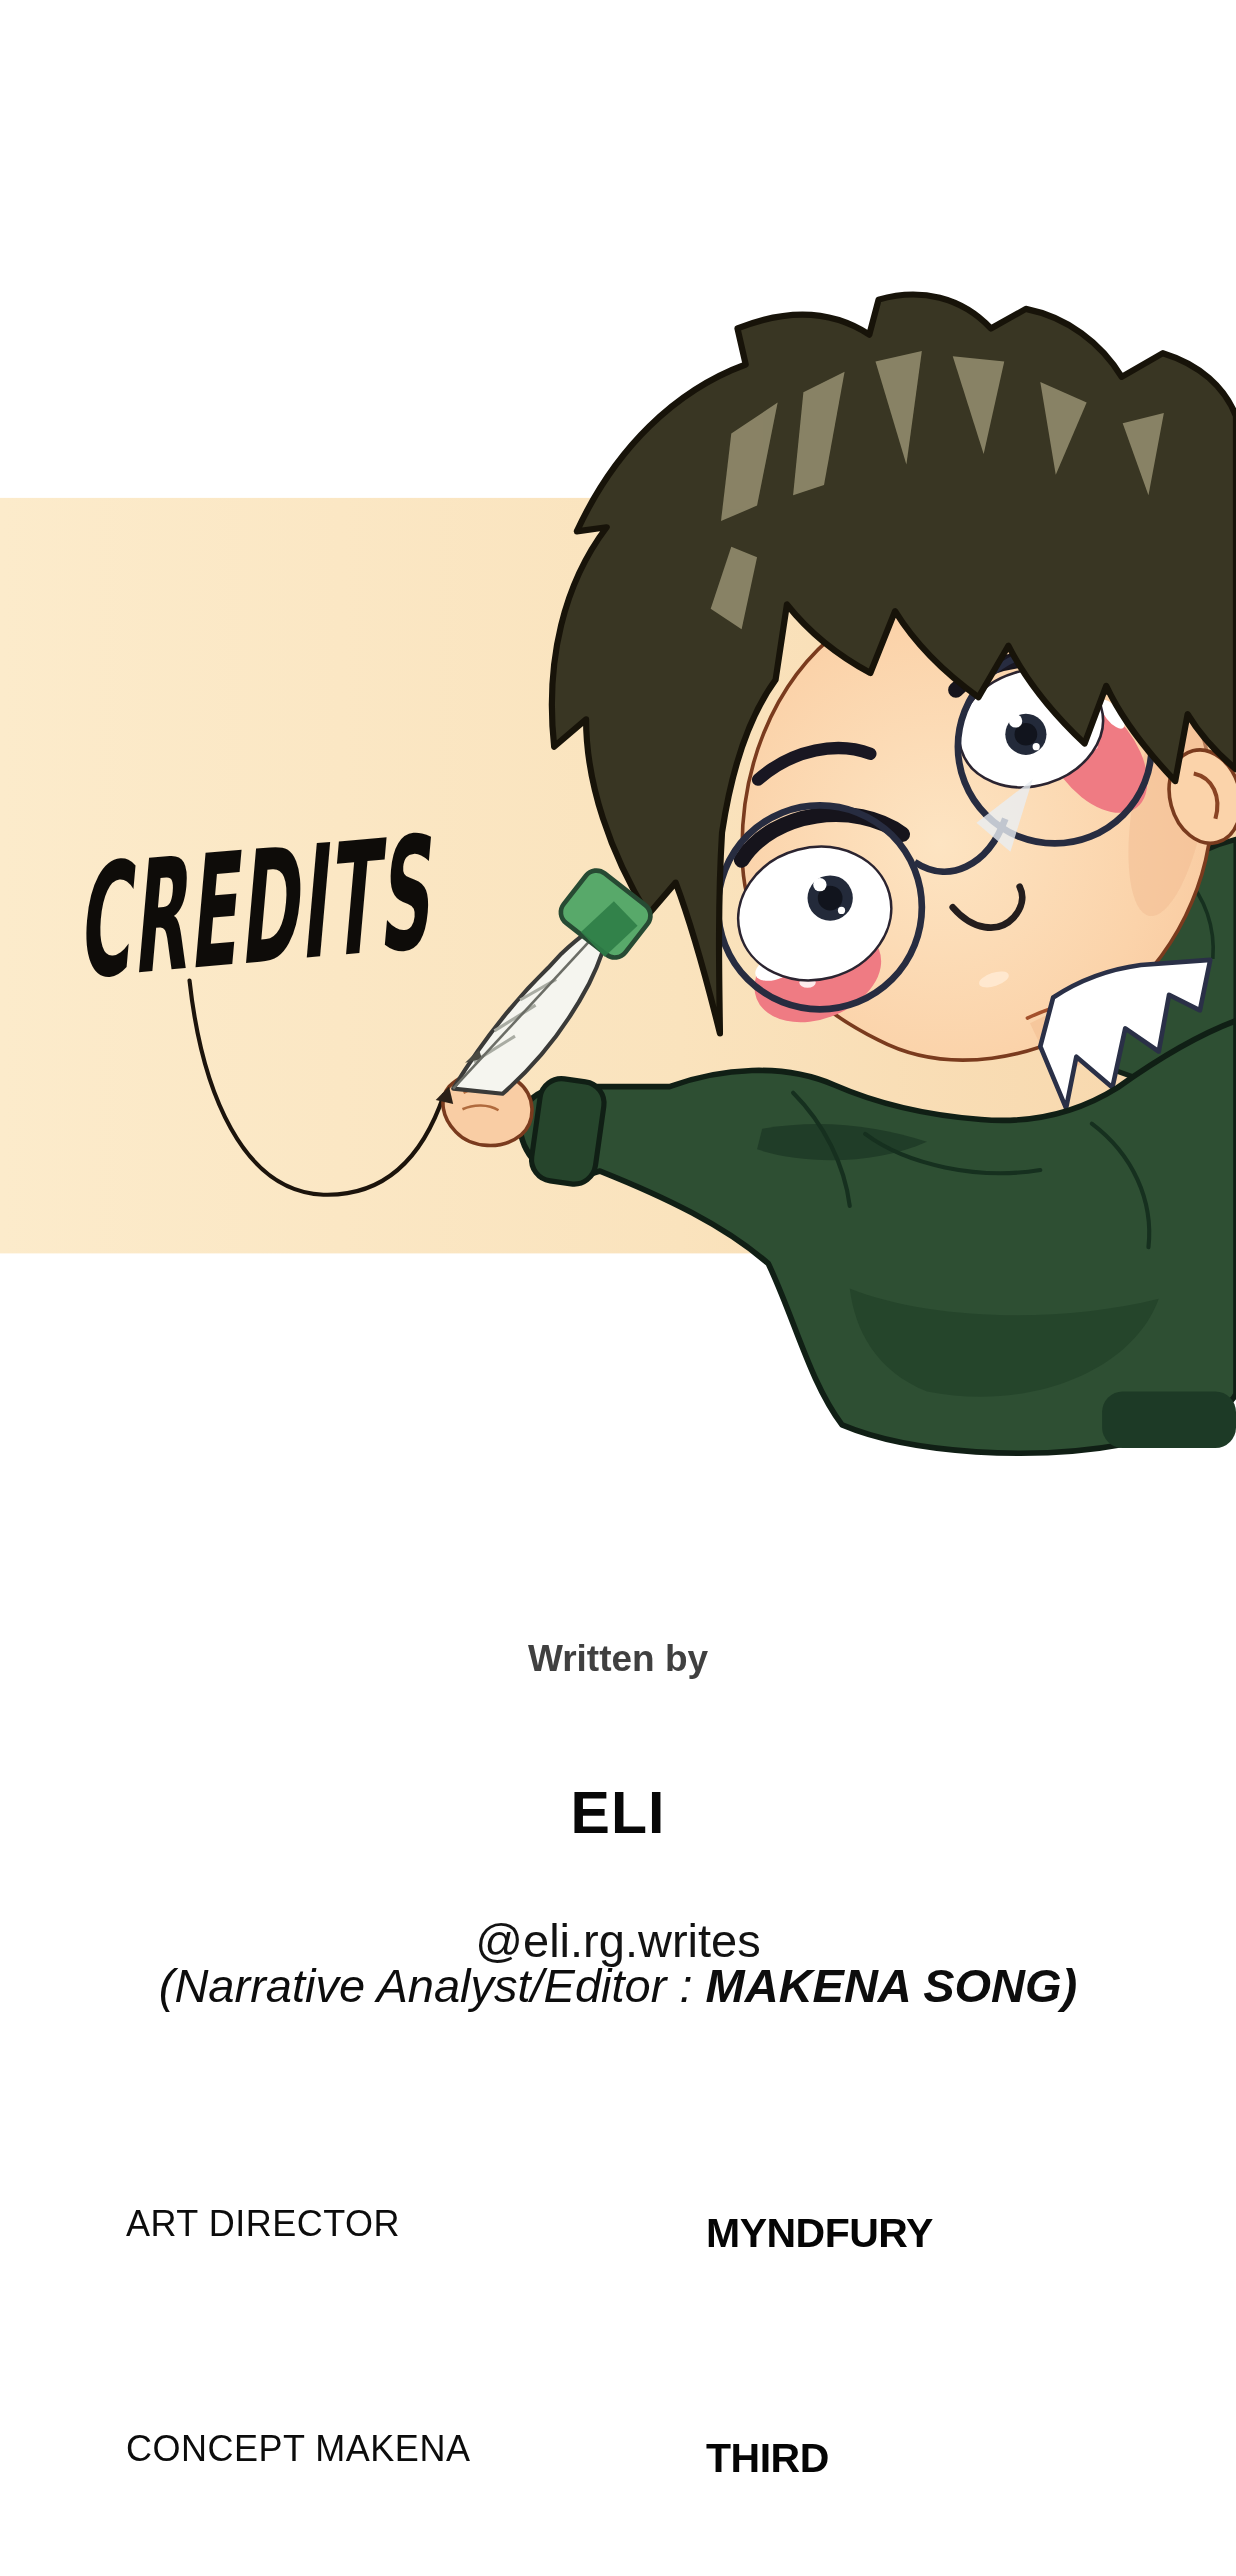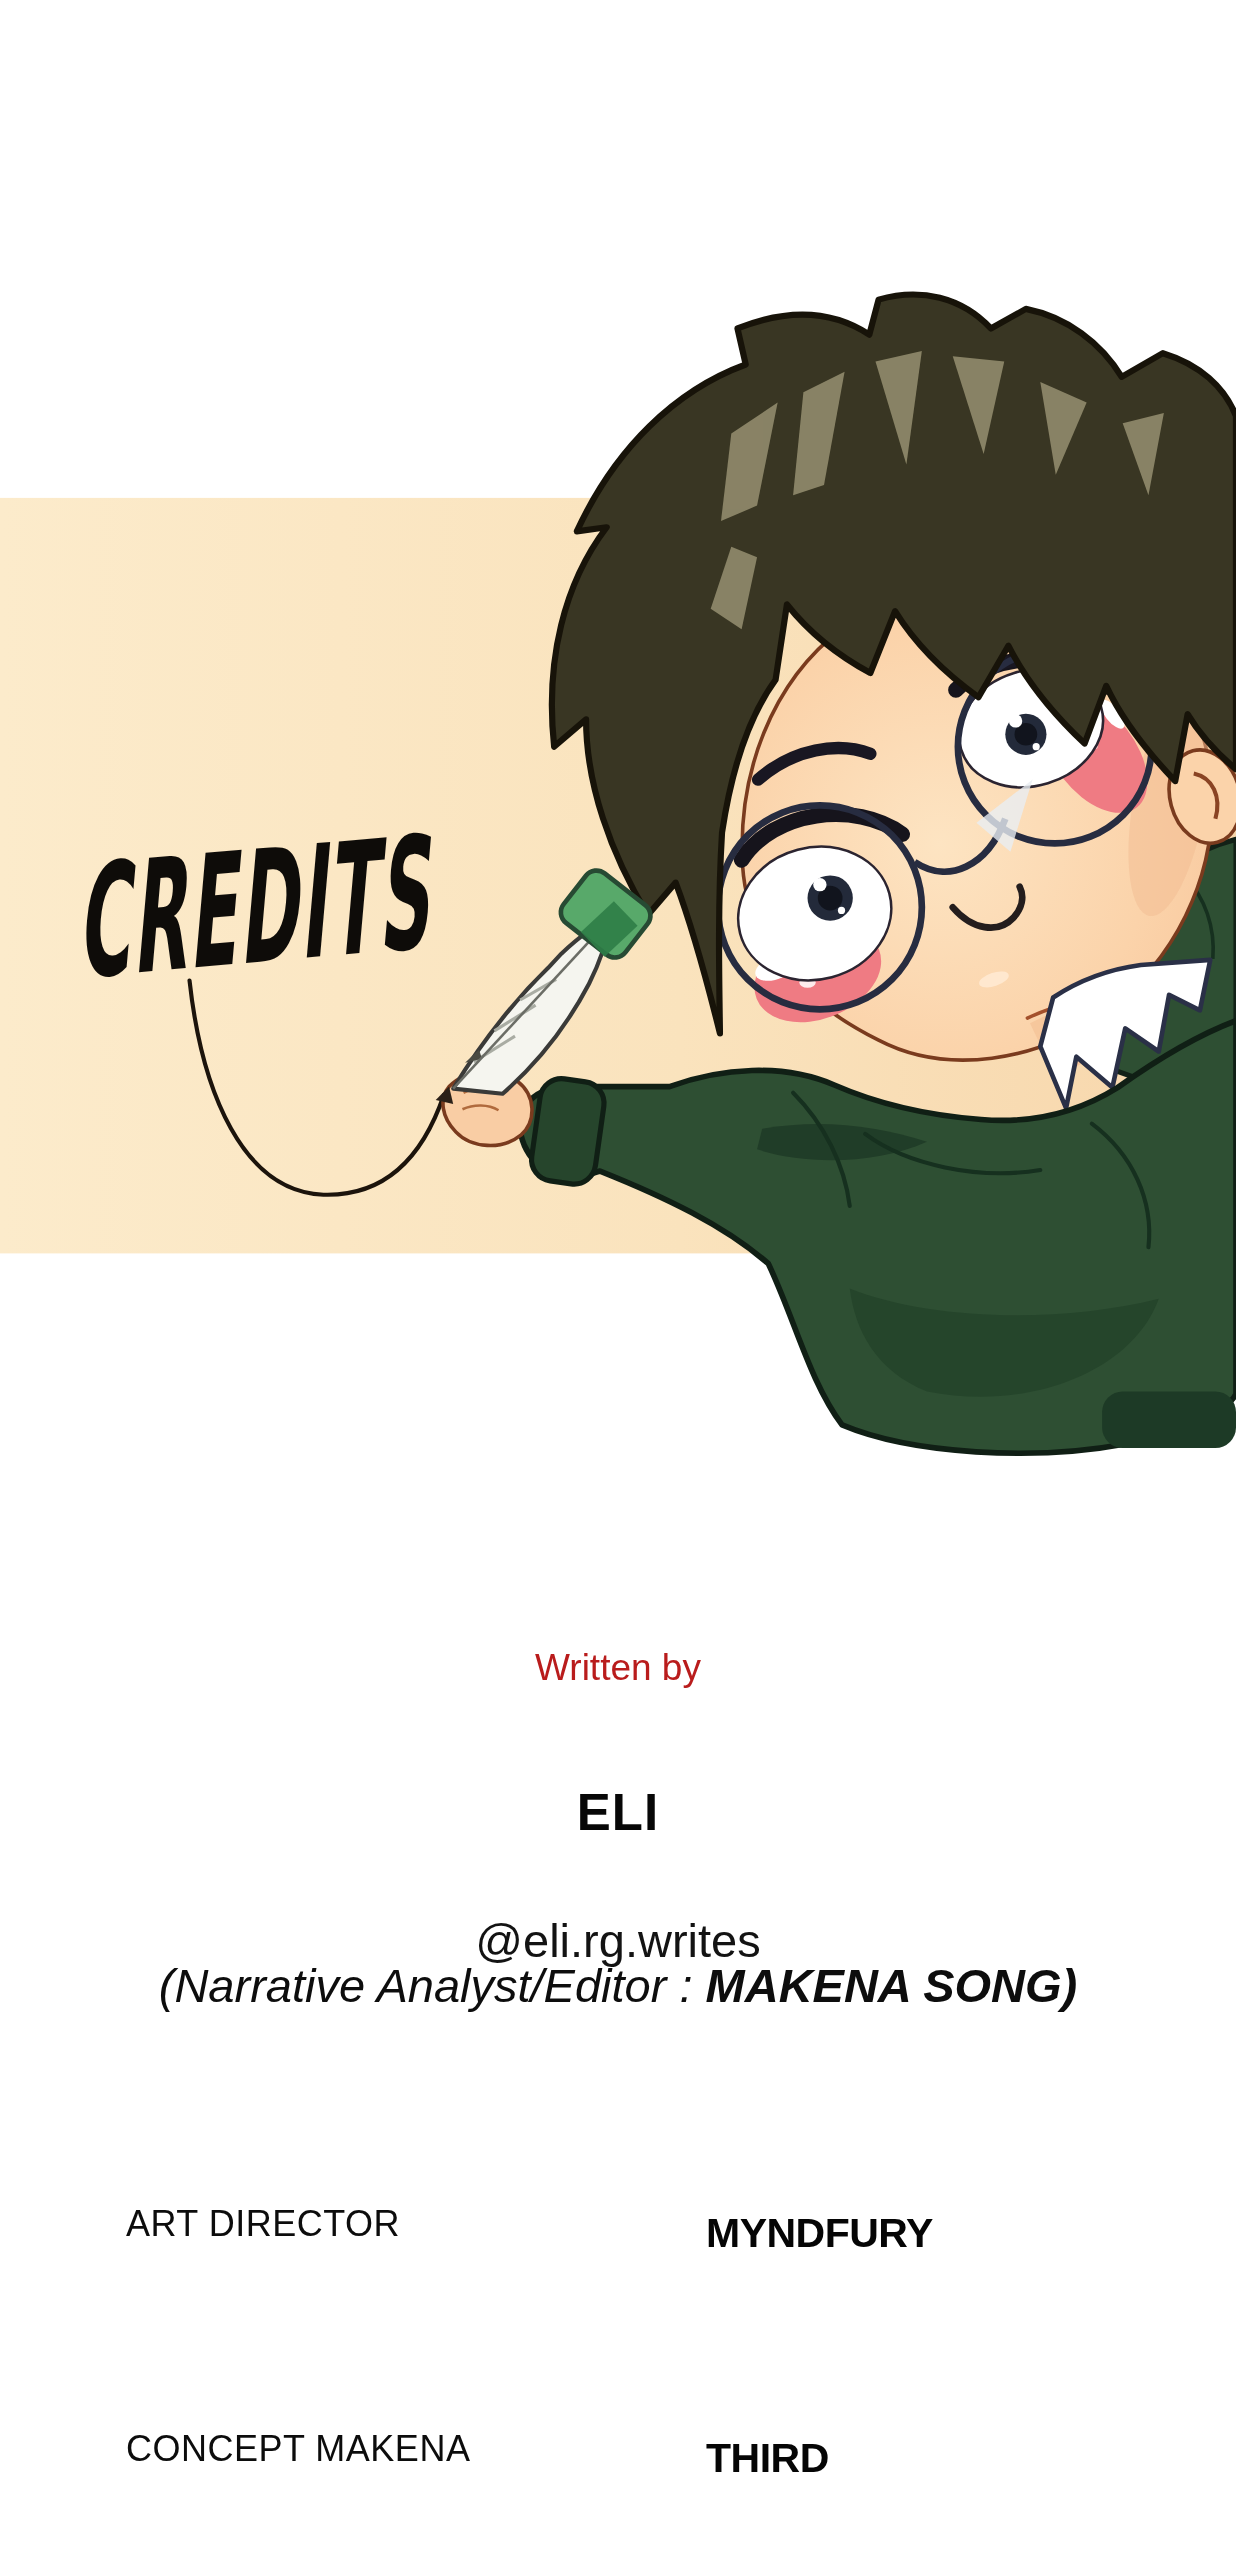--- a/index.html
+++ b/index.html
@@ -13,22 +13,22 @@
   #hero-svg{position:absolute;left:0;top:289px;width:1236px;height:1180px;}
   #credits-title{
     position:absolute;left:90px;top:845px;width:464px;
     font-family:"DejaVu Sans", sans-serif;
     font-weight:700;font-size:155px;line-height:155px;color:#0e0c09;
     transform:rotate(-5deg) skewX(-10deg) scaleX(.46);
     transform-origin:left top;letter-spacing:4.1px;white-space:nowrap;
   }
   
   .center-line{position:absolute;left:0;width:1236px;text-align:center;white-space:nowrap;}
-  #written-by{top:1637px;font-size:37px;line-height:44px;font-weight:400;color:#b91c1c;margin-top:9px;}
-  #author-name{top:1771px;font-size:51px;line-height:84px;font-weight:700;letter-spacing:1px;color:#070707;}
+  #written-by{top:1637px;font-size:37px;line-height:44px;font-weight:700;color:#404040;}
+  #author-name{top:1771px;font-size:59px;line-height:84px;font-weight:700;letter-spacing:1px;color:#070707;}
   #author-handle{top:1869px;font-size:47px;line-height:48px;font-weight:500;color:#131313;margin-top:48px;}
   #editor-line{top:1957px;font-size:47px;line-height:58px;font-style:italic;font-weight:500;color:#0d0d0d;}
   #editor-line .ed-bold{font-weight:700;}
   
   .crow{position:absolute;left:0;width:1236px;}
   .row-label{position:absolute;left:126px;top:8.2px;font-size:36px;line-height:49px;font-weight:500;letter-spacing:0.5px;color:#0c0c0c;white-space:nowrap;}
   .row-value{position:absolute;left:706px;top:16px;width:531px;}
   .v-bold{font-size:41px;line-height:52px;font-weight:700;letter-spacing:-0.5px;color:#050505;white-space:nowrap;}
   #row-0{top:2191px;} #row-1{top:2416px;} #row-2{top:2638px;}
   #row-3{top:2728px;} #row-4{top:3022px;} #row-5{top:3292px;}

